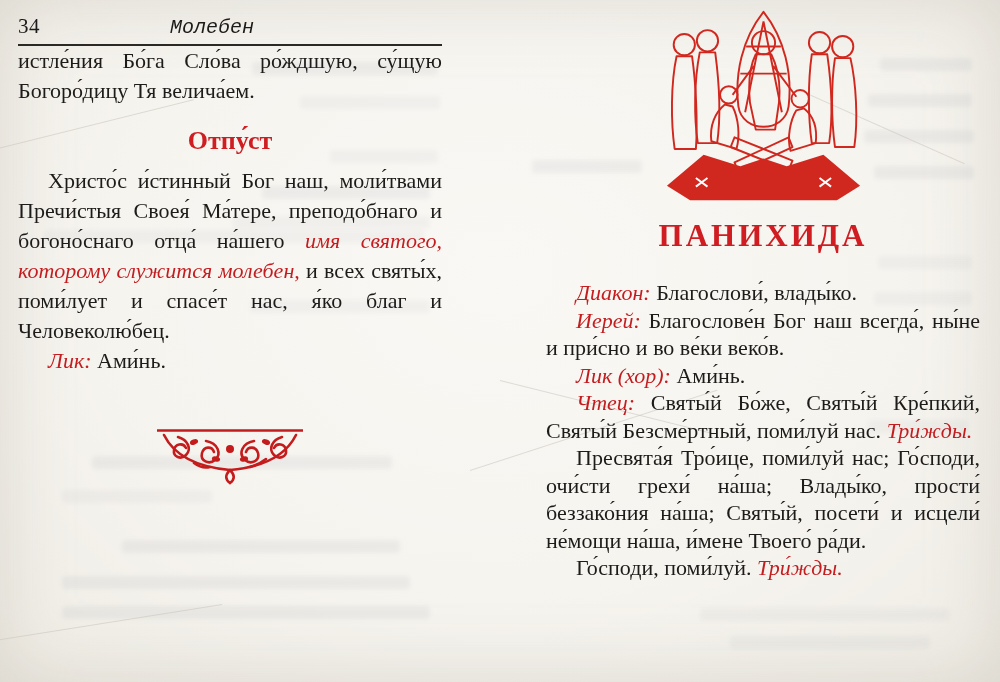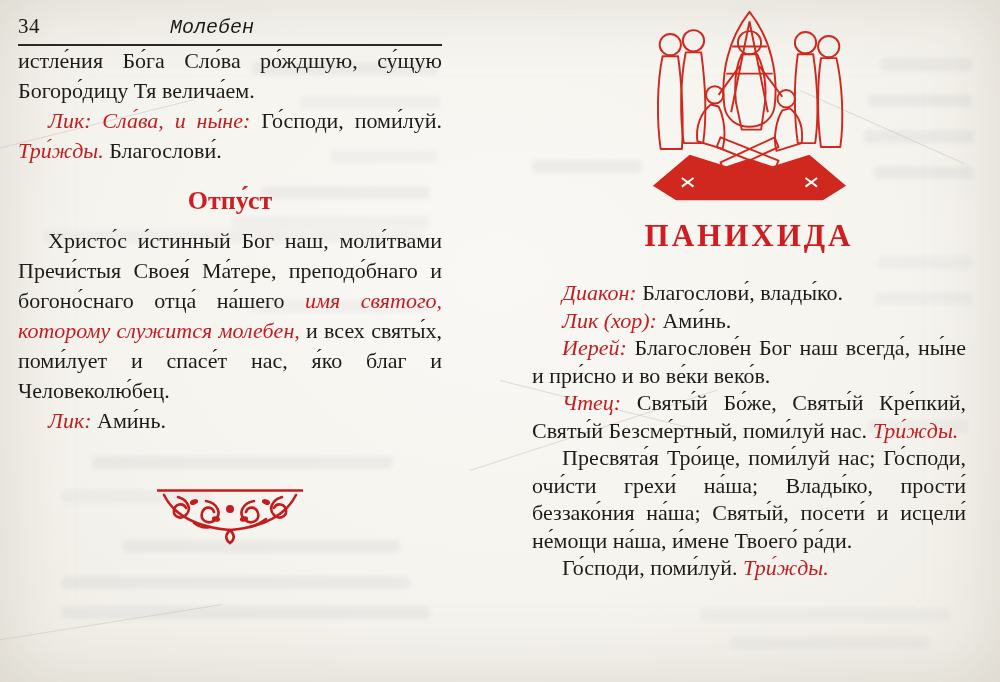--- a/index.html
+++ b/index.html
@@ -7,21 +7,21 @@
     position:relative;width:1000px;height:682px;overflow:hidden;
     background:
       radial-gradient(ellipse at 50% 40%, #faf8f4 0%, #f6f4ef 55%, #efece5 100%);
     box-shadow:inset 0 0 70px rgba(185,178,165,.38);
     font-family:"Liberation Serif","DejaVu Serif",serif;
     color:#1d1c1a;
   }
   
   .page{position:absolute;}
   .page-left{left:18px;top:14px;width:424px;}
-  .page-right{left:532px;top:6px;width:434px;}
+  .page-right{left:546px;top:6px;width:434px;}
   .running-head{
     display:flex;align-items:baseline;justify-content:space-between;
     border-bottom:2px solid #2a2925;padding-bottom:5px;
   }
   .pagenum{font-size:21px;letter-spacing:.5px;}
   .runtitle{font-style:italic;font-size:20px;transform:translateX(-14px);font-family:Liberation Mono, monospace;}
   .head-spacer{width:30px;}
   .body p{
     margin:0;font-size:22px;line-height:30px;text-align:justify;
     text-indent:30px;
@@ -90,26 +90,20 @@
     <header class="running-head">
       <span class="pagenum">34</span>
       <span class="runtitle">Молебен</span>
       <span class="head-spacer"></span>
     </header>
 
     <div class="body">
       <p class="noindent">
         <span>истле́ния Бо́га Сло́ва ро́ждшую, су́щую Богоро́дицу Тя велича́ем.</span>
       </p>
-      <p>
-        <span class="rubric">Лик: Сла́ва, и ны́не:</span>
-        <span>Го́споди, поми́луй.</span>
-        <span class="rubric">Три́жды.</span>
-        <span>Благослови́.</span>
-      </p>
 
       <h2 class="h-red h-otpust">Отпу́ст</h2>
 
       <p>
         <span>Христо́с и́стинный Бог наш, моли́т­вами Пречи́стыя Своея́ Ма́тере, пре­подо́бнаго и богоно́снаго отца́ на́шего</span>
         <span class="rubric">имя святого, которому служится молебен,</span>
         <span>и всех святы́х, поми́лует и спасе́т нас, я́ко благ и Человеколю́бец.</span>
       </p>
       <p>
         <span class="rubric">Лик:</span>
@@ -182,26 +176,26 @@
     </div>
 
     <h1 class="h-red h-panikhida">ПАНИХИДА</h1>
 
     <div class="body">
       <p>
         <span class="rubric">Диакон:</span>
         <span>Благослови́, влады́ко.</span>
       </p>
       <p>
+        <span class="rubric">Иерей:</span>
+        <span>Благослове́н Бог наш всегда́, ны́не и при́сно и во ве́ки веко́в.</span>
+      </p>
+      <p>
         <span class="rubric">Лик (хор):</span>
         <span>Ами́нь.</span>
-      </p>
-      <p>
-        <span class="rubric">Иерей:</span>
-        <span>Благослове́н Бог наш всегда́, ны́не и при́сно и во ве́ки веко́в.</span>
       </p>
       <p>
         <span class="rubric">Чтец:</span>
         <span>Святы́й Бо́же, Святы́й Кре́п­кий, Святы́й Безсме́ртный, поми́луй нас.</span>
         <span class="rubric">Три́жды.</span>
       </p>
       <p>
         <span>Пресвята́я Тро́ице, поми́луй нас; Го́споди, очи́сти грехи́ на́ша; Влады́­ко, прости́ беззако́ния на́ша; Святы́й, посети́ и исцели́ не́мощи на́ша, и́мене Твоего́ ра́ди.</span>
       </p>
       <p>

